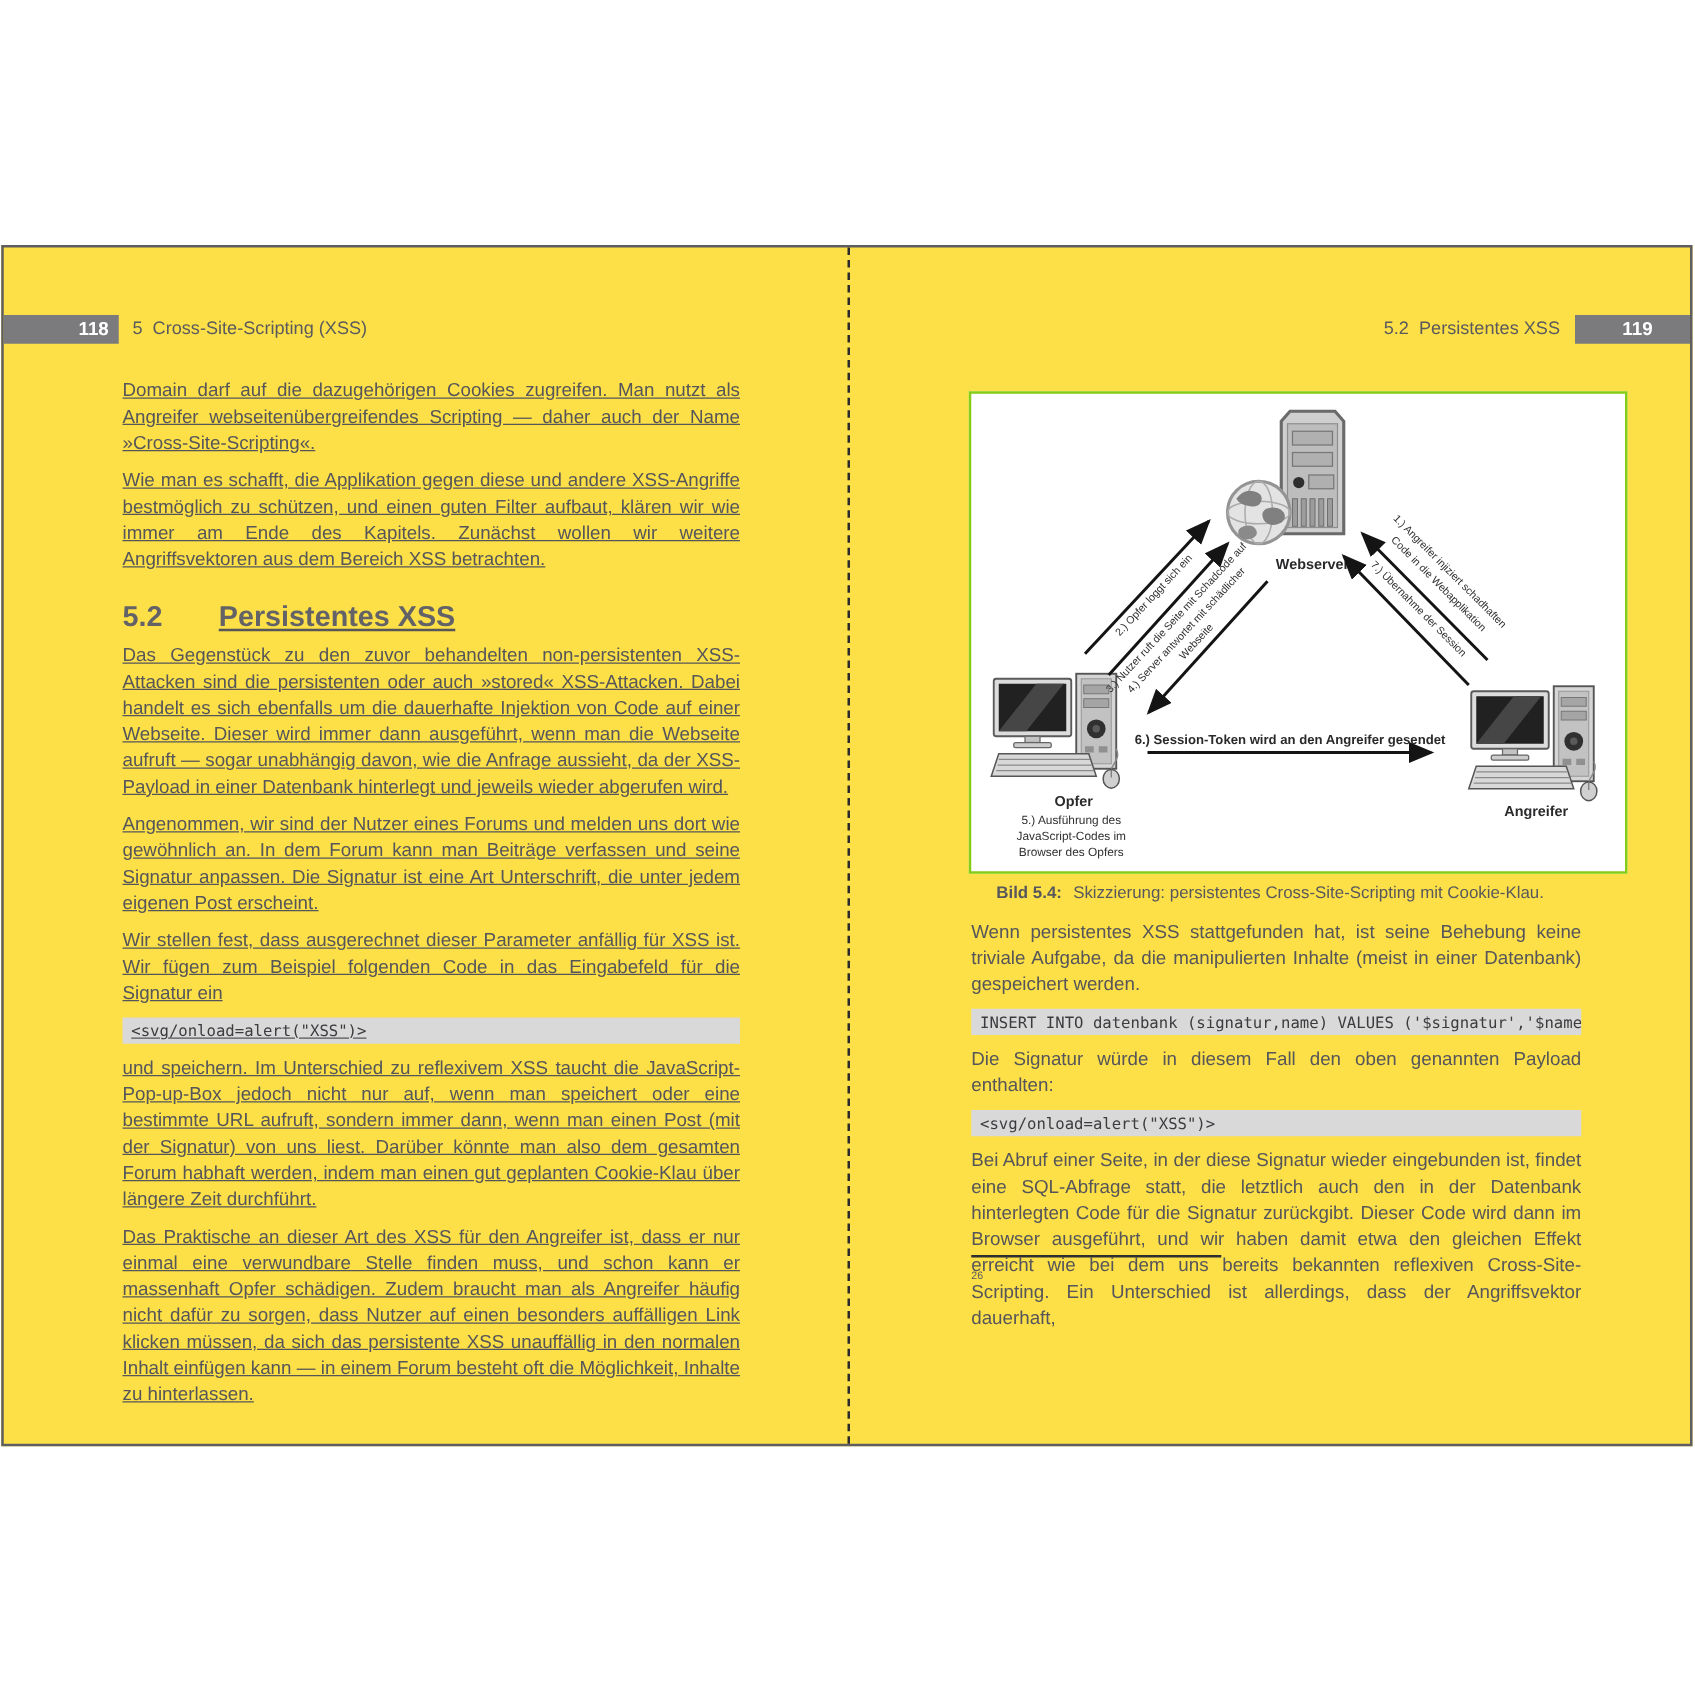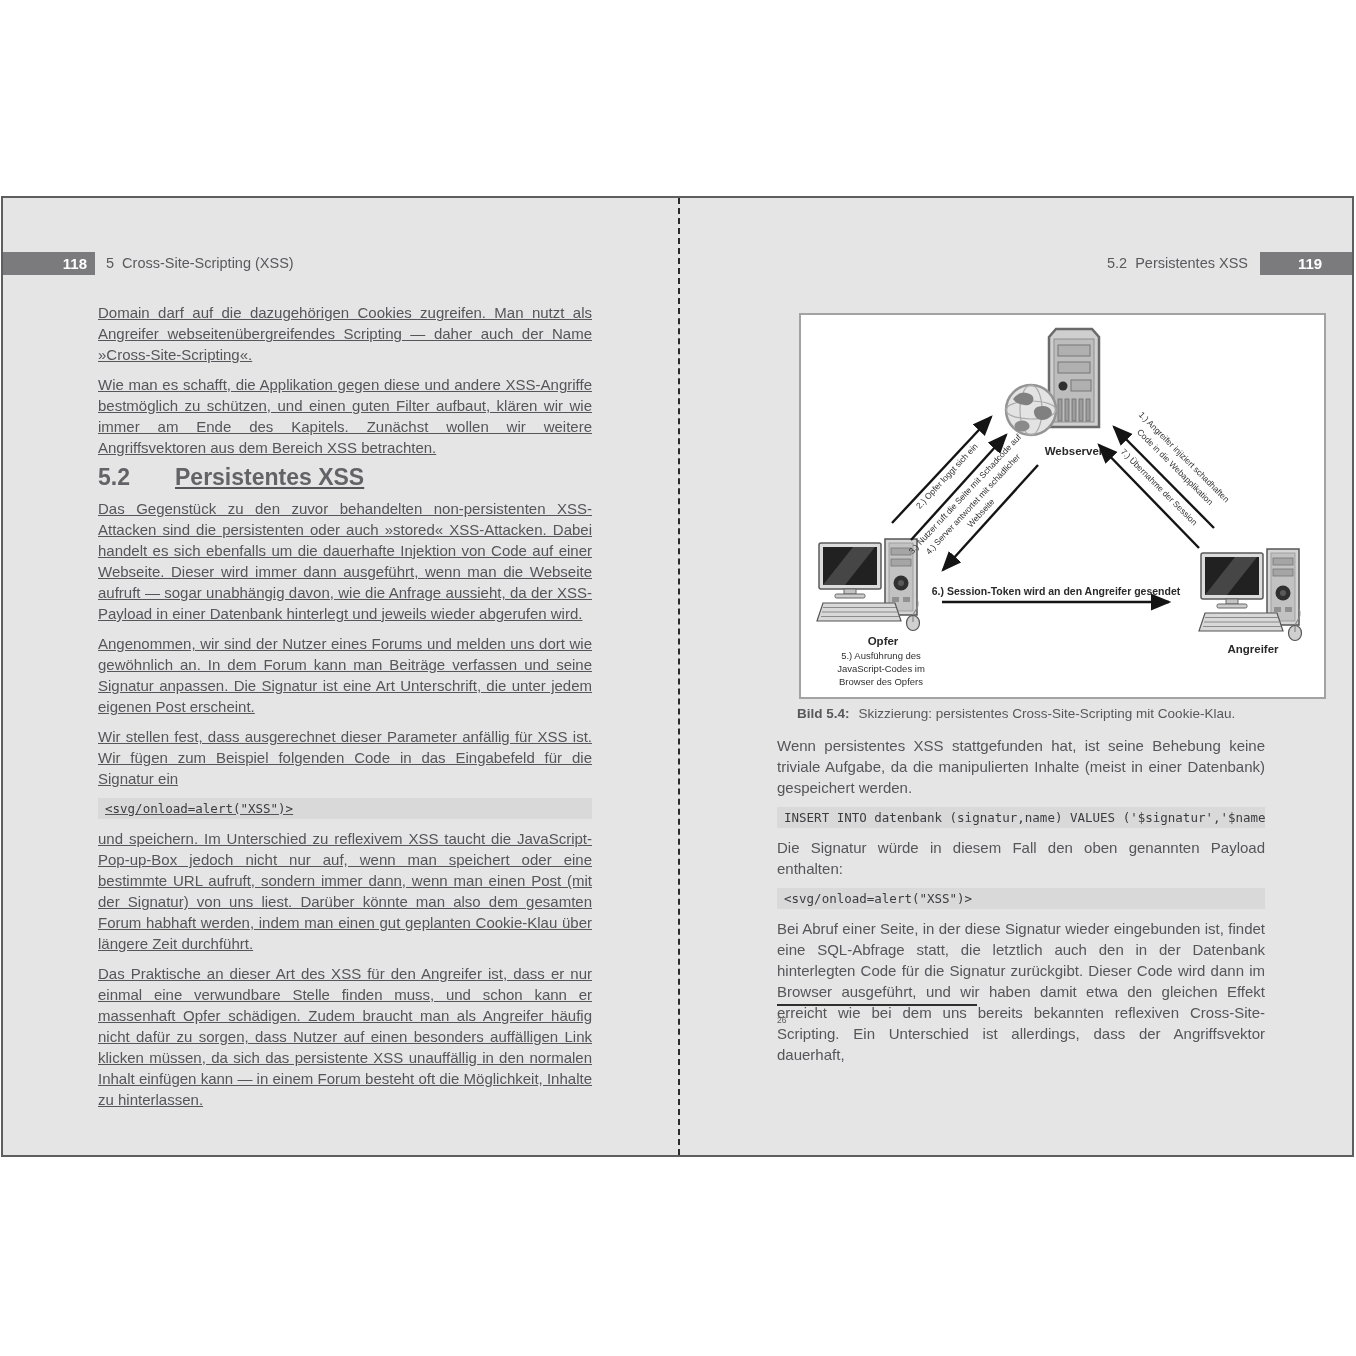--- a/index.html
+++ b/index.html
@@ -10,21 +10,21 @@
   }
   html,body{margin:0;padding:0;background:#ffffff;}
   body{
     width:1356px;height:1356px;position:relative;overflow:hidden;
     font-family:"Liberation Sans","DejaVu Sans",sans-serif;
     color:var(--text_color);
     -webkit-font-smoothing:antialiased;
   }
   .spread{
     position:absolute;left:1px;top:196px;width:1353px;height:961px;
-    border:2px solid var(--border_gray);box-sizing:border-box;background:#e5e5e5;
+    border:2px solid var(--border_gray);box-sizing:border-box;background:#fde047;
   }
   .gutter{
     position:absolute;left:675px;top:0;bottom:0;width:0;
     border-left:2px dashed #2b2b2b;
   }
   
   .pagenum-bar{
     position:absolute;top:54px;height:23px;background:var(--bar_gray);
     color:#ffffff;font-weight:bold;font-size:15px;line-height:23px;
   }
@@ -38,37 +38,37 @@
   .running-head.rgt{right:104px;}
   .rh-num{display:inline-block;margin-right:8px;}
   
   .col{position:absolute;width:494px;}
   .col.left-col{left:95px;top:104px;text-decoration:underline;}
   .col.right-col{left:774px;top:537px;width:488px;}
   .col p{
     margin:0 0 9px 0;font-size:15px;line-height:21px;text-align:justify;
     hyphens:manual;-webkit-hyphens:manual;
   }
-  .col p.sp-after{margin-bottom:6px;}
+  .col p.sp-after{margin-bottom:22px;}
   h2.section{
     font-size:23px;line-height:26px;font-weight:700;color:#636367;
     margin:2px 0 8px 0;
   }
   h2.section .h-num{display:inline-block;width:77px;}
   .code{
     background:var(--code_bg);color:#3c3c40;
     font-family:"DejaVu Sans Mono","Liberation Mono",monospace;
     font-size:12.5px;line-height:15px;padding:3px 7px;margin:0 0 9px 0;
     white-space:pre;overflow:hidden;
   }
   sup.fnref{font-size:9px;vertical-align:super;line-height:0;}
   
   .figure-box{
-    position:absolute;left:796px;top:115px;width:527px;height:386px;
-    border:2px solid #a3a3a3;box-sizing:border-box;background:#fff;
+    position:absolute;left:772px;top:115px;width:527px;height:386px;
+    border:2px solid #84cc16;box-sizing:border-box;background:#fff;
   }
   .figure-box svg{display:block;width:100%;height:100%;}
   .figure-caption{
     position:absolute;left:774px;top:507px;width:490px;
     font-size:13.5px;line-height:17px;color:#58585c;
   }
   .figure-caption .cap-label{font-weight:bold;margin-right:9px;padding-left:20px;}
   
   .footnote{position:absolute;left:774px;top:806px;width:488px;}
   .fn-rule{width:200px;border-top:2px solid #2f2f31;margin-bottom:7px;}

